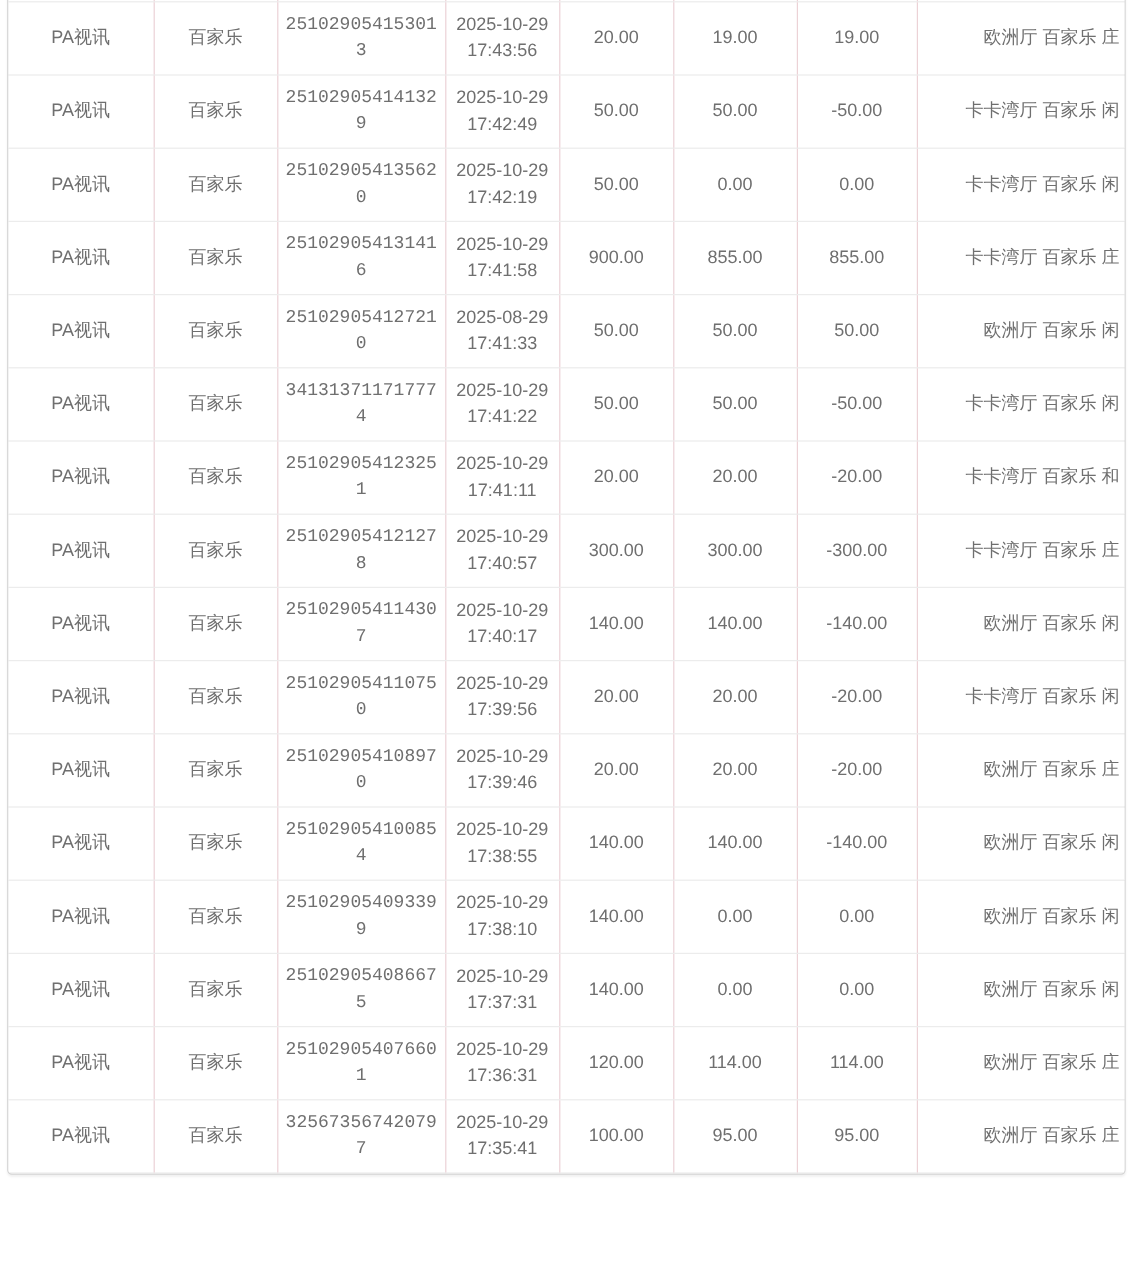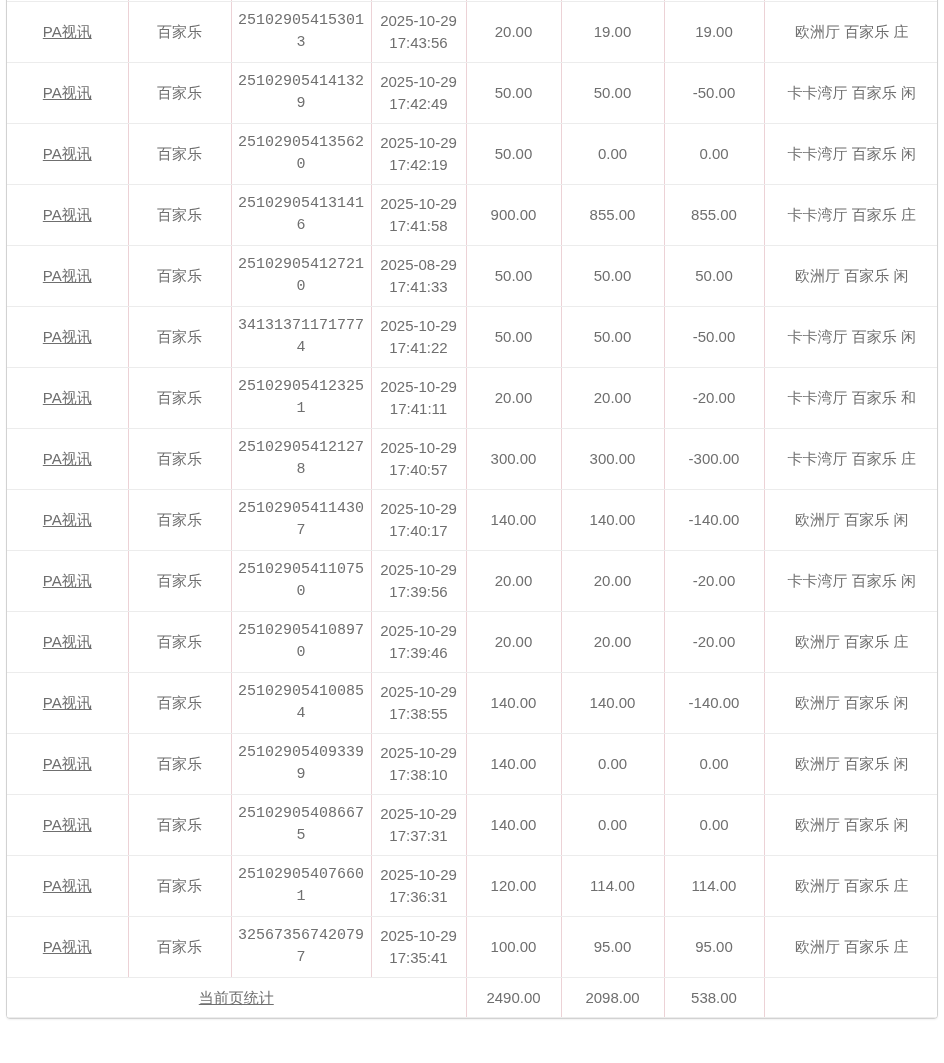--- a/index.html
+++ b/index.html
@@ -35,22 +35,22 @@
     border-bottom: 1px solid #ececec;
     text-align: center;
     vertical-align: middle;
     color: #6f6f6f;
     font-size: 15px;
     line-height: 22px;
     padding: 0 6px;
     background: #ffffff;
     overflow: hidden;
   }
-  table.records tr td:first-child { border-left: none; text-decoration: underline; }
-  table.records tr td:last-child  { border-right: none; }
+  table.records tr td:first-child { border-left: none; }
+  table.records tr td:last-child  { border-right: none; text-align: right; }
   tr.stub-row td { height: 8px; padding: 0; border-top: none; }
   tr.data-row td { height: 60px; }
   tr.summary-row td { height: 39px; }
   td.c-order_no {
     word-break: break-all;
     padding: 0 9px;
     font-family: Liberation Mono, monospace;
   }
   td.c-bet_time { padding: 0 4px; }
 </style>
@@ -234,22 +234,15 @@
         <tr class="data-row">
           <td class="c-platform">PA视讯</td>
           <td class="c-game">百家乐</td>
           <td class="c-order_no">325673567420797</td>
           <td class="c-bet_time">2025-10-29 17:35:41</td>
           <td class="c-bet_amount">100.00</td>
           <td class="c-valid_bet">95.00</td>
           <td class="c-win_loss">95.00</td>
           <td class="c-table_info">欧洲厅 百家乐 庄</td>
         </tr>
-        <tr class="summary-row">
-        <td colspan="4">当前页统计</td>
-        <td class="c-bet_amount">2490.00</td>
-        <td class="c-valid_bet">2098.00</td>
-        <td class="c-win_loss">538.00</td>
-        <td class="c-table_info"></td>
-      </tr>
     </tbody>
   </table>
 </div>
 
 </body></html>

